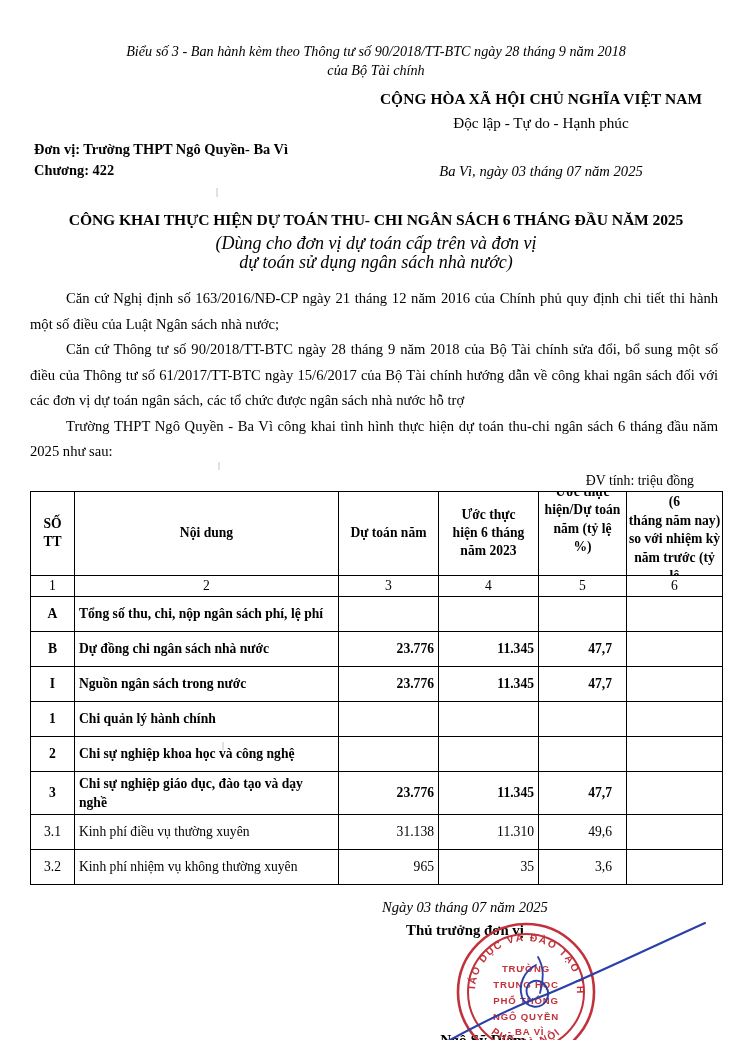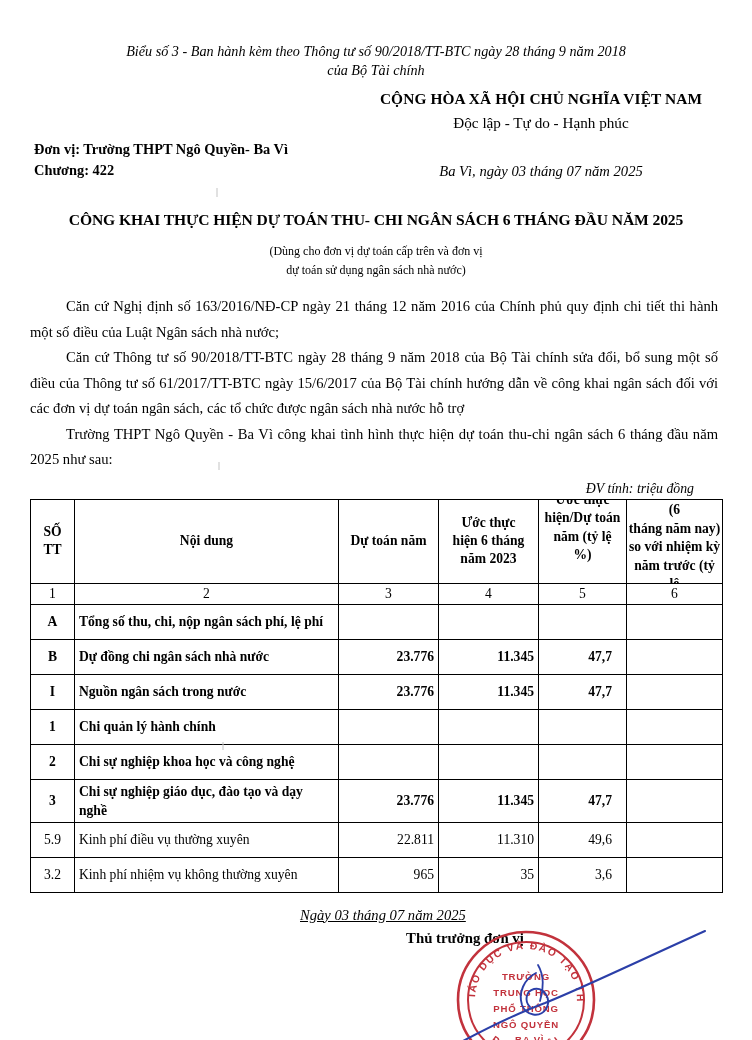--- a/index.html
+++ b/index.html
@@ -74,43 +74,43 @@
   .title {
     text-align: center;
     font-weight: bold;
     font-size: 15.6px;
     margin-top: 28px;
     line-height: 22px;
     letter-spacing: -0.1px;
   }
   .subtitle {
     text-align: center;
-    font-size: 12px;
+    font-size: 18px;
     line-height: 19px;
-    margin-top: 11px;
+    margin-top: 3px;
+    font-style: italic;
   }
   .subtitle span { display: block; }
 
   
   .body-block {
     margin-top: 14px;
     padding: 0 34px 0 30px;
     font-size: 14.6px;
     line-height: 25.5px;
     text-align: justify;
   }
   .body-block p {
     margin: 0;
     text-indent: 36px;
   }
 
   
   .unit-note {
     text-align: right;
-    font-style: italic;
     font-size: 13.8px;
     padding-right: 58px;
     margin-top: 8px;
   }
 
   
   .tbl-wrap {
     padding: 0 30px 0 30px;
     margin-top: 2px;
   }
@@ -184,25 +184,25 @@
   tr.data td { height: 35px; }
   tr.data.tall td { height: 43px; }
 
   
   .sign-area {
     position: relative;
     margin-top: 14px;
     height: 200px;
   }
   .sign-date {
+    text-align: center;
     font-style: italic;
     font-size: 14.6px;
     margin-left: 300px;
     width: 330px;
-    text-decoration: underline;
   }
   .sign-role {
     text-align: center;
     font-weight: bold;
     font-size: 14.8px;
     margin-left: 300px;
     width: 330px;
     margin-top: 6px;
   }
   .sign-name {
@@ -366,23 +366,23 @@
           </tr>
           <tr class="data tall">
             <td class="r-tt">3</td>
             <td class="r-nd">Chi sự nghiệp giáo dục, đào tạo và dạy nghề</td>
             <td class="r-num">23.776</td>
             <td class="r-num">11.345</td>
             <td class="r-num c5">47,7</td>
             <td class="r-num"></td>
           </tr>
           <tr class="data">
-            <td class="r-tt plain">5.9</td>
+            <td class="r-tt plain">3.1</td>
             <td class="r-nd plain">Kinh phí điều vụ thường xuyên</td>
-            <td class="r-num plain">22.811</td>
+            <td class="r-num plain">31.138</td>
             <td class="r-num plain">11.310</td>
             <td class="r-num c5 plain">49,6</td>
             <td class="r-num plain"></td>
           </tr>
           <tr class="data">
             <td class="r-tt plain">3.2</td>
             <td class="r-nd plain">Kinh phí nhiệm vụ không thường xuyên</td>
             <td class="r-num plain">965</td>
             <td class="r-num plain">35</td>
             <td class="r-num c5 plain">3,6</td>

